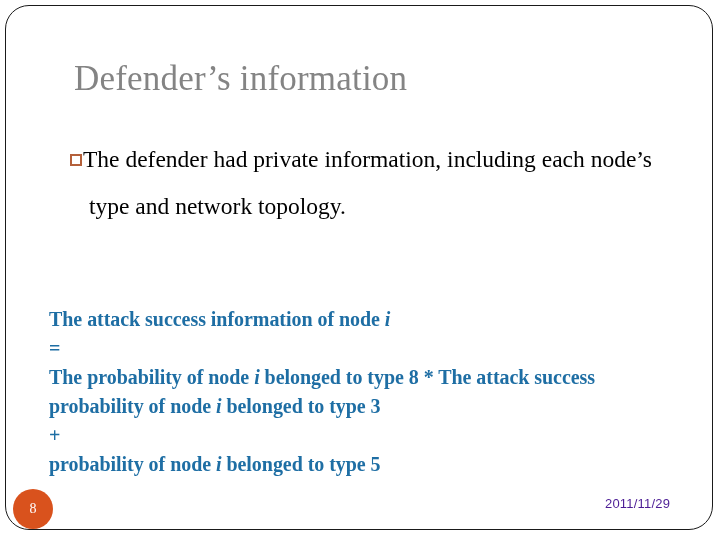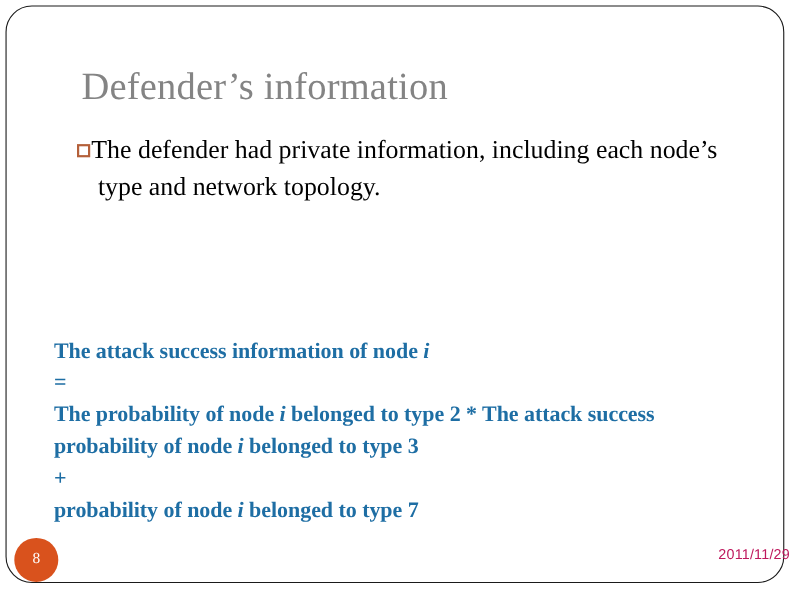--- a/index.html
+++ b/index.html
@@ -56,25 +56,25 @@
   #body-block {
     position: absolute;
     left: 70px;
     top: 121px;
     width: 600px;
   }
   .bullet-para {
     position: relative;
     font-family: "Liberation Serif", serif;
     font-size: 23.5px;
-    line-height: 33px;
+    line-height: 47px;
     color: #000000;
     text-indent: -19px;
     padding-left: 19px;
-    margin: 0 0 0 0;
+    margin: 15px 0 0 0;
   }
   .bullet-mark {
     display: inline-block;
     width: 12px;
     height: 12px;
     border: 2.2px solid #b4603a;
     box-sizing: border-box;
     background: #ffffff;
     vertical-align: 1px;
     margin-right: 1px;
@@ -118,24 +118,23 @@
     line-height: 1;
   }
 
   
   #date-text {
     position: absolute;
     left: 605px;
     top: 496px;
     font-family: "Liberation Sans", sans-serif;
     font-size: 13px;
-    color: #be185d;
+    color: #4c1d95;
     white-space: nowrap;
     letter-spacing: 0.2px;
-    margin-left: 48px;
   }
 </style>
 </head>
 <body>
 
 <div id="slide">
 
   <div id="frame"></div>
 
   <div id="title">Defender’s information</div>
@@ -151,32 +150,32 @@
 
   <div id="formula-block">
 
     <div class="formula-line">
       <span>The attack success information of node </span><span class="var-i">i</span>
     </div>
 
     <div class="formula-line">=</div>
 
     <div class="formula-line">
-      <span>The probability of node </span><span class="var-i">i</span><span> belonged to type 2 * The attack success</span>
+      <span>The probability of node </span><span class="var-i">i</span><span> belonged to type 8 * The attack success</span>
     </div>
 
     <div class="formula-line">
       <span>probability of node </span><span class="var-i">i</span><span> belonged to type 3</span>
     </div>
 
     <div class="formula-line">+</div>
 
 
     <div class="formula-line">
-      <span>probability of node </span><span class="var-i">i</span><span> belonged to type 7</span>
+      <span>probability of node </span><span class="var-i">i</span><span> belonged to type 5</span>
     </div>
 
   </div>
 
   <div id="page-badge">8</div>
 
   <div id="date-text">2011/11/29</div>
 
 </div>
 

